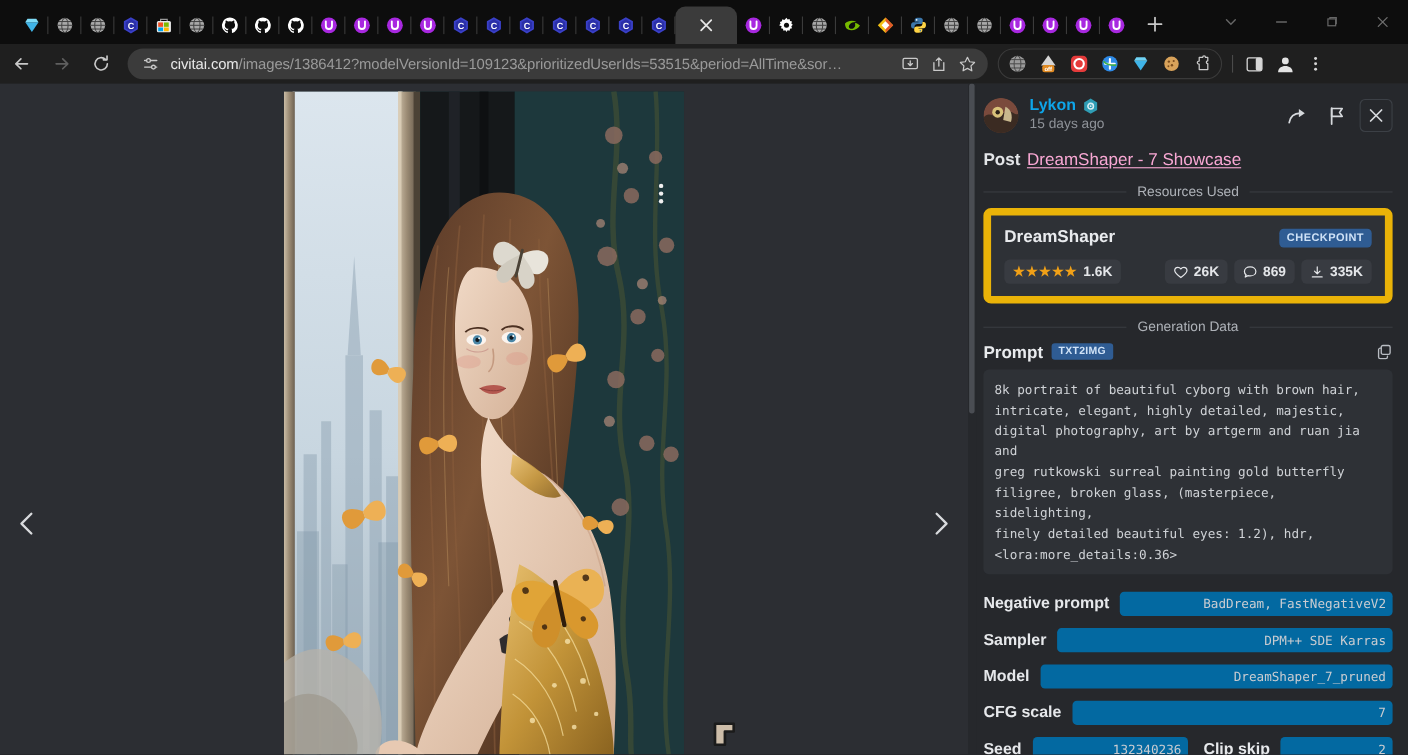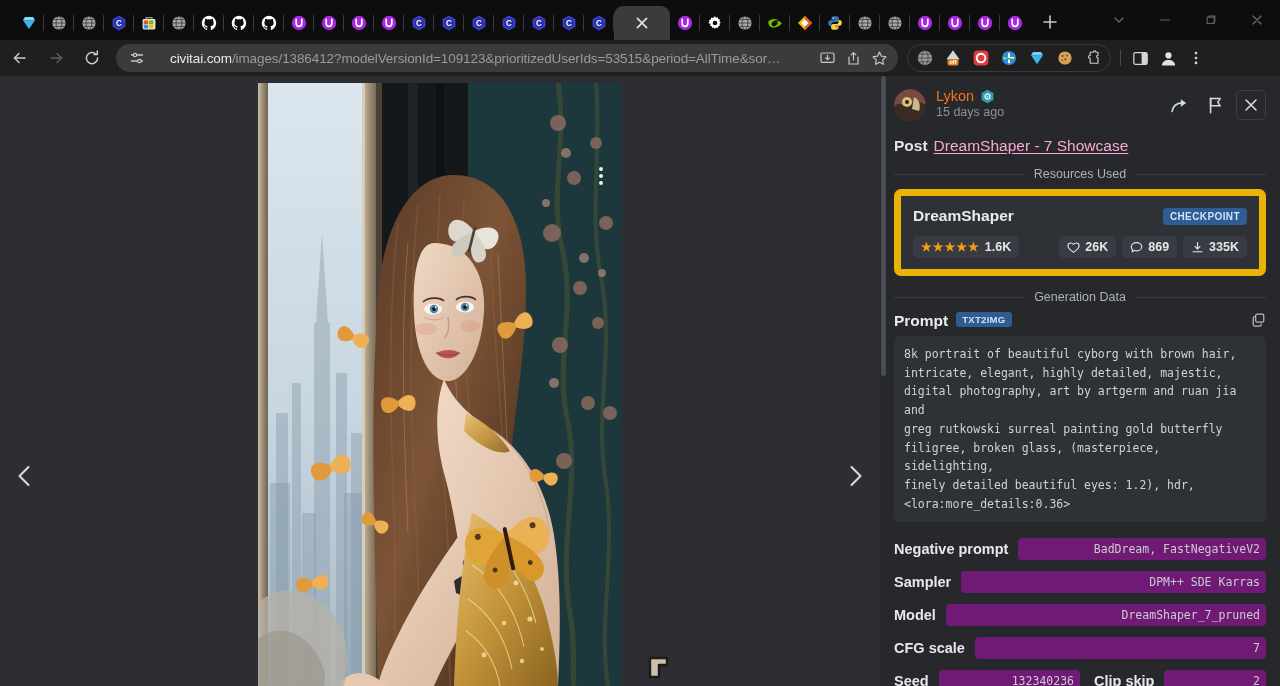--- a/index.html
+++ b/index.html
@@ -78,21 +78,21 @@
     padding: 0 6px 0 10px;
   }
   .omni-icon {
     width: 22px; height: 22px;
     display: flex; align-items: center; justify-content: center;
     color: #c9c9c9;
     flex: 0 0 auto;
   }
   #urltext {
     flex: 1 1 auto;
-    margin-left: 22px;
+    margin-left: 7px;
     font-size: 13.5px;
     color: #9a9a9a;
     white-space: nowrap; overflow: hidden;
     letter-spacing: -0.1px;
   }
   #urltext .host { color: #e8e8e8; }
   .omni-btn {
     width: 26px; height: 26px; flex: 0 0 auto;
     display: flex; align-items: center; justify-content: center;
     color: #c9c9c9;
@@ -165,21 +165,21 @@
     position: relative;
     padding: 12px 14px 10px 14px;
     display: flex; align-items: flex-start;
   }
   #avatar {
     width: 32px; height: 32px; border-radius: 50%;
     flex: 0 0 auto; overflow: hidden; margin-top: 1px;
   }
   .user-meta { margin-left: 10px; flex: 1 1 auto; }
   .user-row { display: flex; align-items: center; gap: 6px; }
-  .username { color: #f97316; font-size: 14.5px; font-weight: 400; }
+  .username { color: #0ea5e9; font-size: 14.5px; font-weight: 700; }
   .badge-hex { width: 15px; height: 15px; display: block; }
   .timeago { color: #8e9298; font-size: 12.5px; margin-top: 1px; }
   .head-actions { display: flex; align-items: center; gap: 6px; margin-top: 2px; }
   .iconbtn {
     width: 30px; height: 30px; border-radius: 5px;
     display: flex; align-items: center; justify-content: center;
     color: #d5d8dc;
   }
   .iconbtn.boxed { border: 1px solid #3c4046; }
 
@@ -245,21 +245,21 @@
   }
 
   .kv-list { padding: 0 14px; margin-top: 10px; }
   .kv-row { display: flex; align-items: center; height: 33px; gap: 0; }
   .kv-key {
     color: #e6e8eb; font-size: 14.5px; font-weight: 600;
     flex: 0 0 auto; white-space: nowrap;
   }
   .kv-val {
     flex: 1 1 auto; margin-left: 10px;
-    background: #701a75; border-radius: 4px;
+    background: #0369a1; border-radius: 4px;
     height: 22px; display: flex; align-items: center; justify-content: flex-end;
     padding: 0 6px;
     color: #c9ccd1;
     font-family: "DejaVu Sans Mono", monospace;
     font-size: 11.5px;
   }
   .kv-row.split { gap: 0; }
   .kv-half { display: flex; align-items: center; flex: 1 1 50%; }
   .kv-half + .kv-half { padding-left: 14px; }
 </style>

